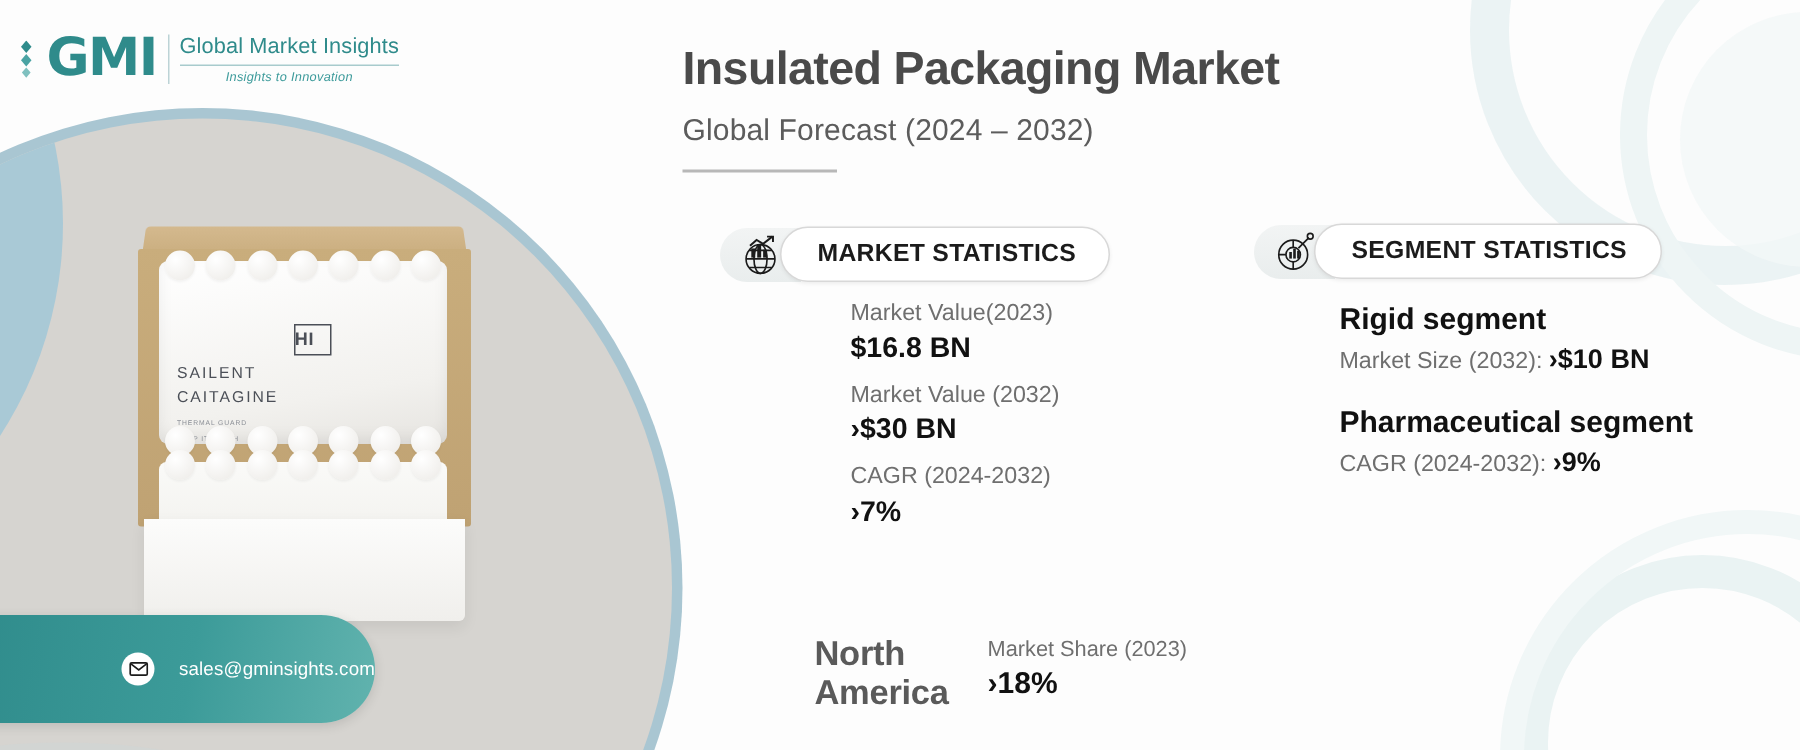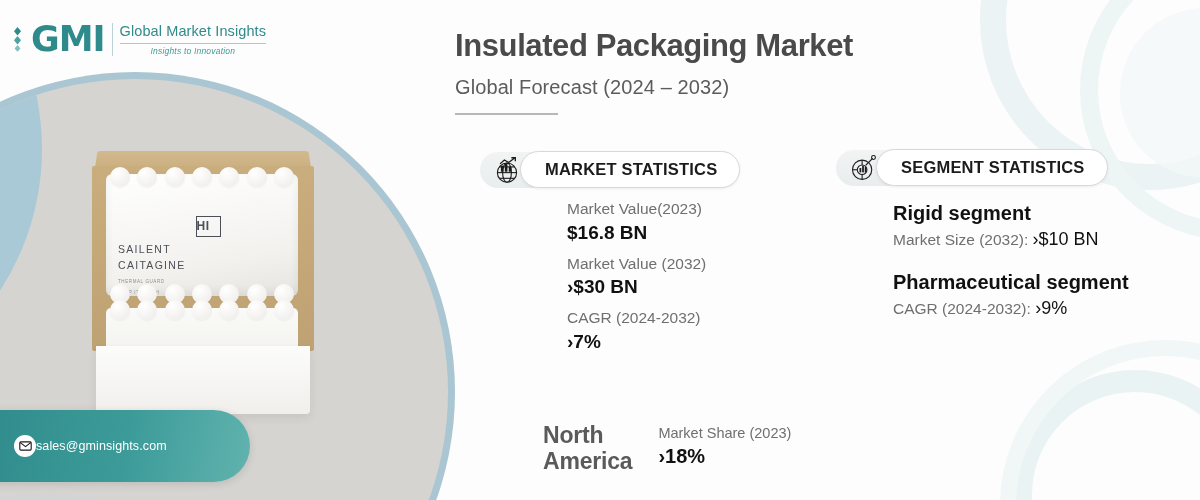--- a/index.html
+++ b/index.html
@@ -208,21 +208,21 @@
   }
   .seg-row {
     font-size: 15.5px;
     color: #6f6f6f;
     line-height: 1.4;
     white-space: nowrap;
     margin-bottom: 16px;
   }
   .seg-row .bold-val {
     font-size: 18px;
-    font-weight: normal;
+    font-weight: bold;
     color: #111111;
   }
 
   .region-row { display: flex; align-items: flex-start; gap: 26px; }
   .region-name {
     font-size: 23px;
     font-weight: bold;
     color: #5a5a5a;
     line-height: 1.12;
     letter-spacing: -.2px;
@@ -328,21 +328,21 @@
     background: linear-gradient(100deg,#2f8b8b 0%,#3c9b99 55%,#61b3ae 100%);
     border-radius: 0 36px 36px 0;
     display: flex;
     flex-direction: column;
     justify-content: center;
     gap: 6px;
     padding: 0 0 0 38px;
     z-index: 45;
     box-shadow: 0 2px 8px rgba(0,0,0,.12);
   }
-  .contact-row { display: flex; align-items: center; gap: 0; }
+  .contact-row { display: flex; align-items: center; gap: 16px; justify-content: flex-end; }
   .contact-ico {
     width: 22px; height: 22px;
     background: #ffffff;
     border-radius: 50%;
     display: flex; align-items: center; justify-content: center;
     flex: 0 0 22px;
   }
   .contact-text {
     font-size: 12.5px;
     color: #ffffff;

